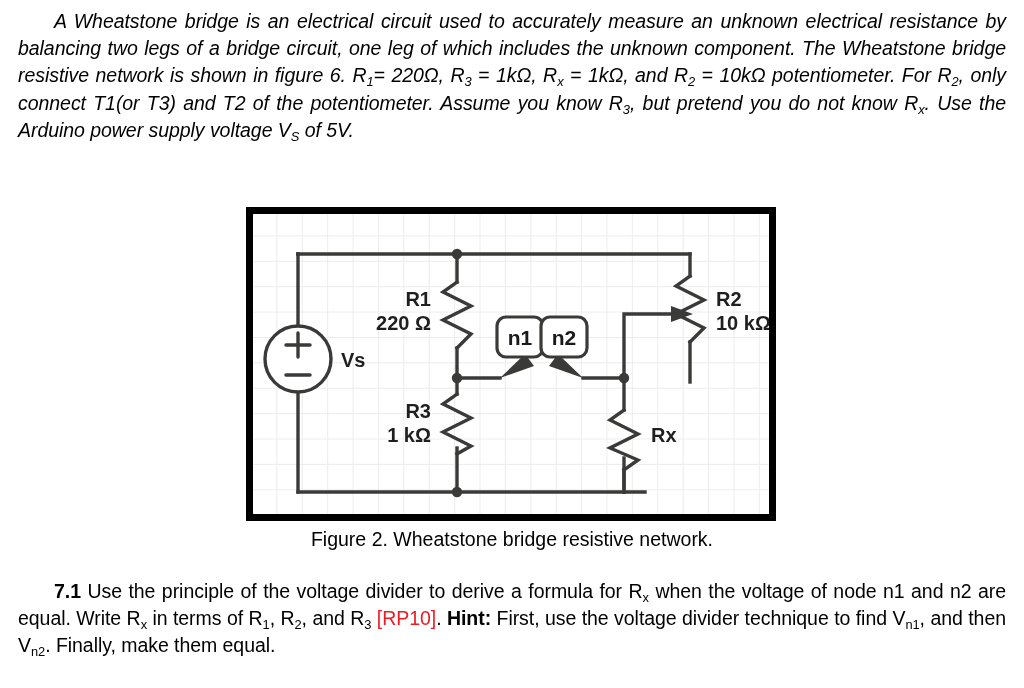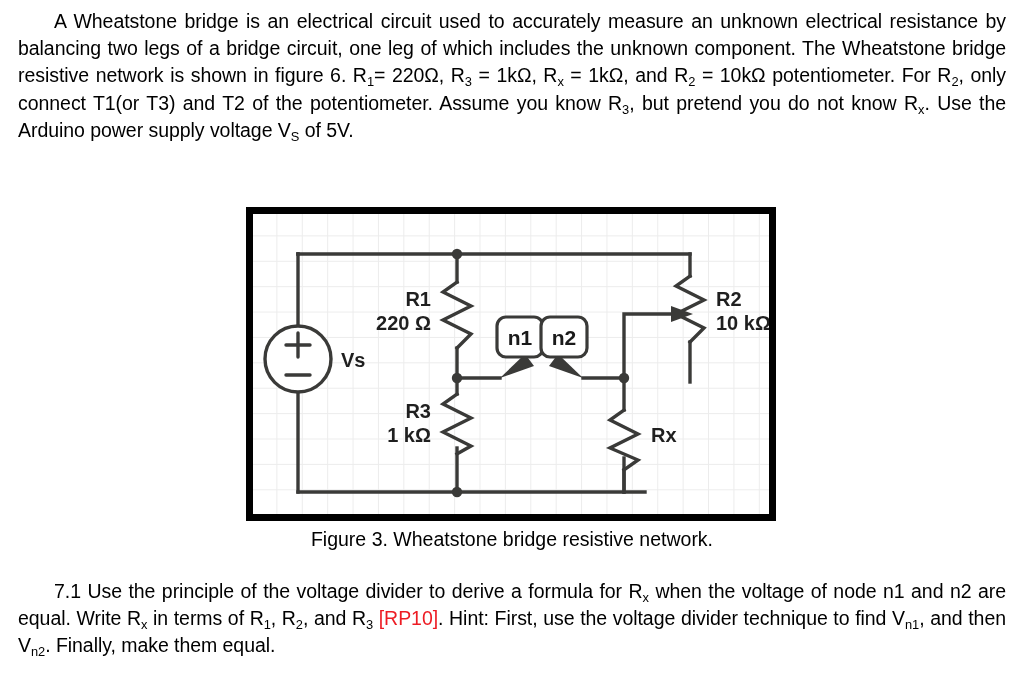--- a/index.html
+++ b/index.html
@@ -23,33 +23,34 @@
     text-justify: inter-word;
     font-size: 19.5px;
     line-height: 27.2px;
     color: #000;
     letter-spacing: -0.05px;
   }
   #intro-paragraph {
     left: 18px;
     top: 8px;
     width: 988px;
+    font-style: italic;
   }
   #question-paragraph {
     left: 18px;
     top: 578px;
     width: 988px;
   }
   .indent { display: inline-block; width: 36px; }
   sub {
     font-size: 0.66em;
     line-height: 0;
     vertical-align: -0.28em;
   }
-  .bold { font-weight: normal; }
+  .bold { font-weight: bold; }
   .rp-tag { font-weight: normal; }
 
   
   #figure-frame {
     position: absolute;
     left: 246px;
     top: 207px;
     width: 530px;
     height: 314px;
     box-sizing: border-box;
@@ -155,15 +156,15 @@
       <text x="178" y="116" text-anchor="end">220 Ω</text>
       <text x="178" y="204" text-anchor="end">R3</text>
       <text x="178" y="228" text-anchor="end">1 kΩ</text>
       <text x="463" y="92">R2</text>
       <text x="463" y="116">10 kΩ</text>
       <text x="398" y="228">Rx</text>
     </g>
   </svg>
 </div>
 
-<div id="figure-caption">Figure 3. Wheatstone bridge resistive network.</div>
+<div id="figure-caption">Figure 2. Wheatstone bridge resistive network.</div>
 
 <div class="para" id="question-paragraph"><span class="indent"></span><span class="bold">7.1</span><span> Use the principle of the voltage divider to derive a formula for R</span><sub>x</sub><span> when the voltage of node n1 and n2 are equal. Write R</span><sub>x</sub><span> in terms of R</span><sub>1</sub><span>, R</span><sub>2</sub><span>, and R</span><sub>3</sub><span> </span><span class="rp-tag" id="rp-tag" style="color: rgb(237, 28, 36);">[RP10]</span><span>. </span><span class="bold">Hint:</span><span> First, use the voltage divider technique to find V</span><sub>n1</sub><span>, and then V</span><sub>n2</sub><span>. Finally, make them equal.</span></div>
 
 </body></html>

